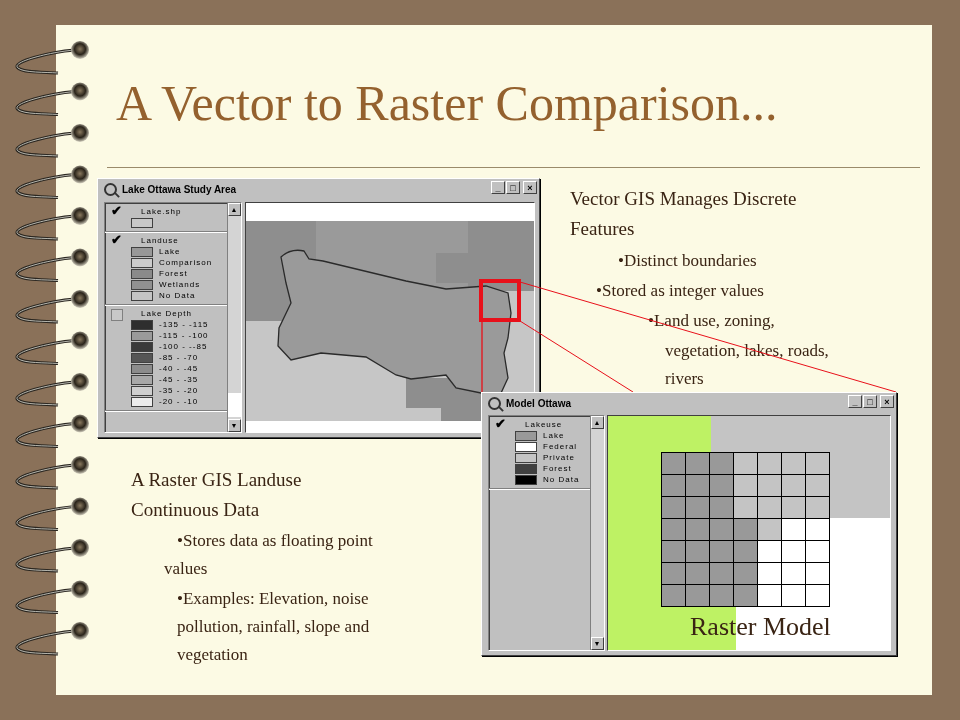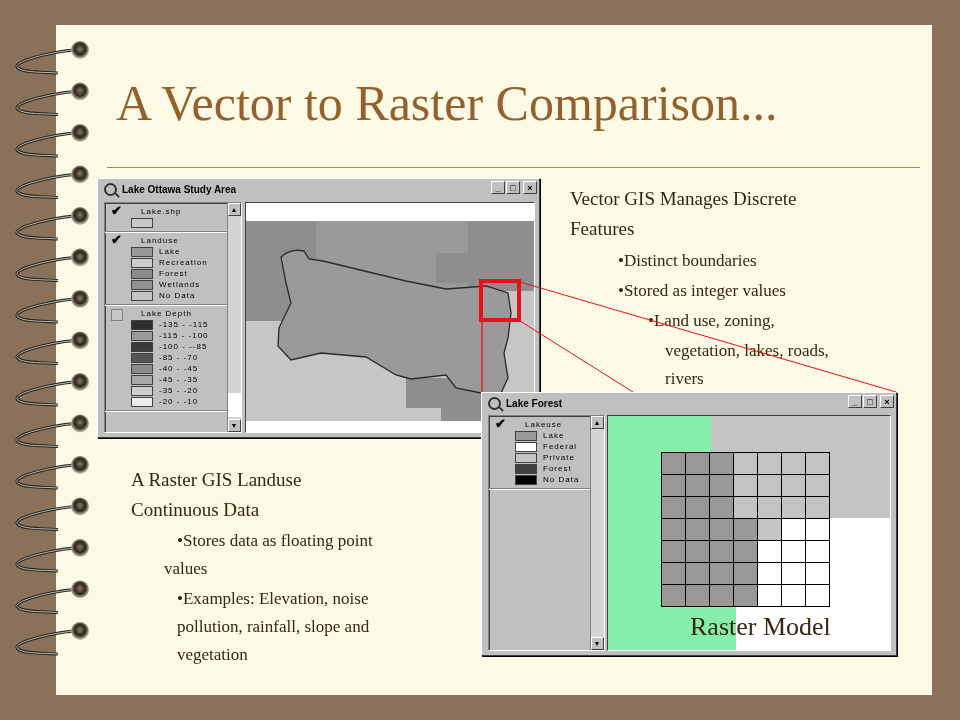--- a/index.html
+++ b/index.html
@@ -92,21 +92,21 @@
       <circle cx="80" cy="631" r="9" fill="url(#hole)"></circle>
     </g>
 </svg>
 
 <div class="title">A Vector to Raster Comparison...</div>
 <div class="rule"></div>
 
 <div class="txt h2" style="left:570px;top:186px">Vector GIS Manages Discrete</div>
 <div class="txt h2" style="left:570px;top:216px">Features</div>
 <div class="txt bul" style="left:618px;top:249px">•Distinct boundaries</div>
-<div class="txt bul" style="left:618px;top:279px">•Stored as integer values</div>
+<div class="txt bul" style="left:596px;top:279px">•Stored as integer values</div>
 <div class="txt bul" style="left:648px;top:309px">•Land use, zoning,</div>
 <div class="txt bul" style="left:665px;top:339px">vegetation, lakes, roads,</div>
 <div class="txt bul" style="left:665px;top:367px">rivers</div>
 
 <div class="txt h2" style="left:131px;top:467px">A Raster GIS Landuse</div>
 <div class="txt h2" style="left:131px;top:497px">Continuous Data</div>
 <div class="txt bul" style="left:177px;top:529px">•Stores data as floating point</div>
 <div class="txt bul" style="left:164px;top:557px">values</div>
 <div class="txt bul" style="left:177px;top:587px">•Examples: Elevation, noise</div>
 <div class="txt bul" style="left:177px;top:615px">pollution, rainfall, slope and</div>
@@ -134,21 +134,21 @@
         </div>
         <div class="grp">
           <span class="chk">✔</span>
           <div class="gname">Landuse</div>
           <div class="item">
             <span class="sw" style="background: rgb(152, 152, 152);"></span>
             <span>Lake</span>
           </div>
           <div class="item">
             <span class="sw" style="background: rgb(204, 204, 204);"></span>
-            <span>Recreation</span>
+            <span>Comparison</span>
           </div>
           <div class="item">
             <span class="sw" style="background: rgb(138, 138, 138);"></span>
             <span>Forest</span>
           </div>
           <div class="item">
             <span class="sw" style="background: rgb(144, 144, 144);"></span>
             <span>Wetlands</span>
           </div>
           <div class="item">
@@ -217,21 +217,21 @@
 <svg style="position:absolute;left:0;top:0" width="960" height="720">
   <line x1="520" y1="282" x2="896" y2="392" stroke="#e8101a" stroke-width="1"></line>
   <line x1="520" y1="321" x2="633" y2="392" stroke="#e8101a" stroke-width="1"></line>
   <line x1="482" y1="321" x2="482" y2="393" stroke="#e8101a" stroke-width="1.3"></line>
   <rect x="481" y="281" width="38" height="39" fill="none" stroke="#e8101a" stroke-width="4"></rect>
 </svg>
 
 <div class="win" style="left:481px;top:392px;width:414px;height:262px">
   <div class="tbar">
     <span class="ic"></span>
-    <span>Lake Forest</span>
+    <span>Model Ottawa</span>
   </div>
   <div class="tbtns">
     <div class="tbtn">_</div>
     <div class="tbtn">□</div>
     <div class="tbtn" style="margin-left:2px">×</div>
   </div>
   <div class="legend" style="left:6px;top:22px;width:115px;height:234px">
     <div id="rlegend">
         <div class="grp">
           <span class="chk">✔</span>
@@ -256,21 +256,21 @@
             <span class="sw" style="background: rgb(0, 0, 0);"></span>
             <span>No Data</span>
           </div>
         </div>
       </div>
     <div class="scroll" style="left:101px;top:0;width:13px;height:234px">
       <div class="sbtn" style="top:0">▲</div>
       <div class="sbtn" style="bottom:0">▼</div>
     </div>
   </div>
-  <div class="map" style="left:125px;top:22px;width:282px;height:234px;background:#86efac">
+  <div class="map" style="left:125px;top:22px;width:282px;height:234px;background:#bef264">
     <div style="position:absolute;left:103px;top:0;width:179px;height:102px;background:#c4c4c4"></div>
     <div style="position:absolute;left:128px;top:102px;width:154px;height:132px;background:#fff"></div>
     <div class="grid" id="rgrid" style="left:53px;top:36px">
         <div class="cell" style="background: rgb(153, 153, 153);"></div>
         <div class="cell" style="background: rgb(153, 153, 153);"></div>
         <div class="cell" style="background: rgb(153, 153, 153);"></div>
         <div class="cell" style="background: rgb(196, 196, 196);"></div>
         <div class="cell" style="background: rgb(196, 196, 196);"></div>
         <div class="cell" style="background: rgb(196, 196, 196);"></div>
         <div class="cell" style="background: rgb(196, 196, 196);"></div>

